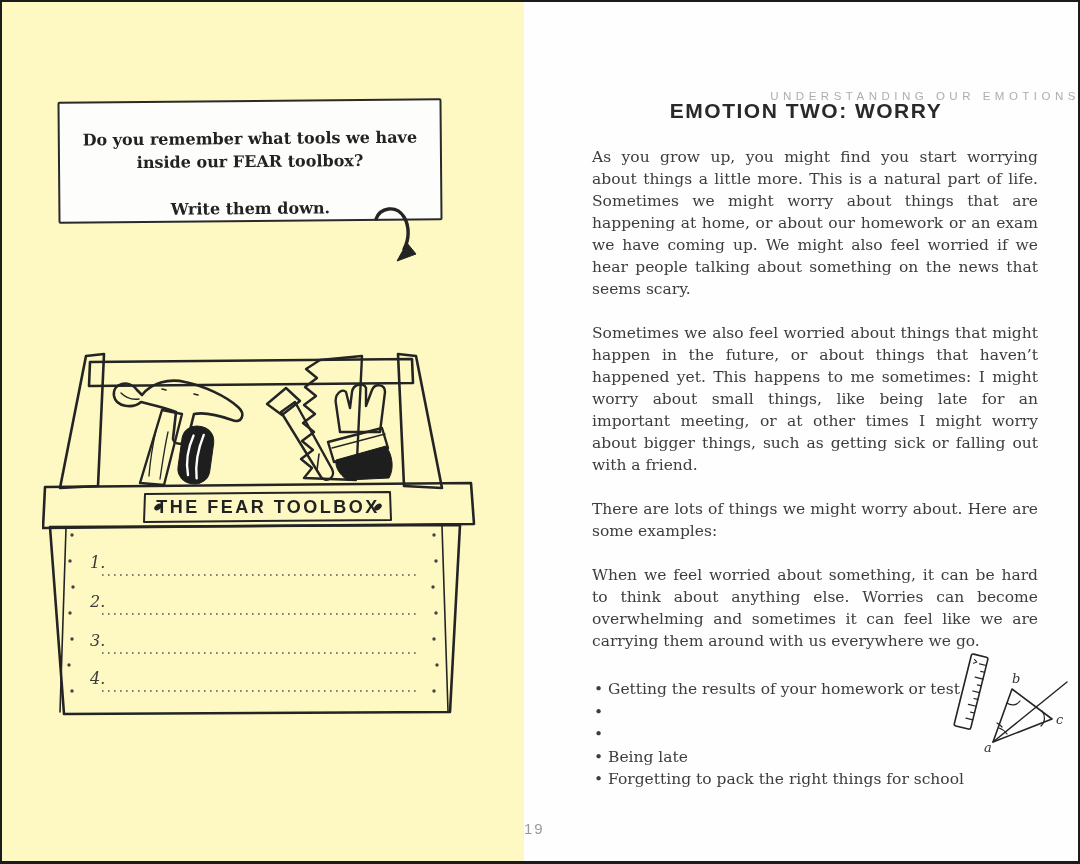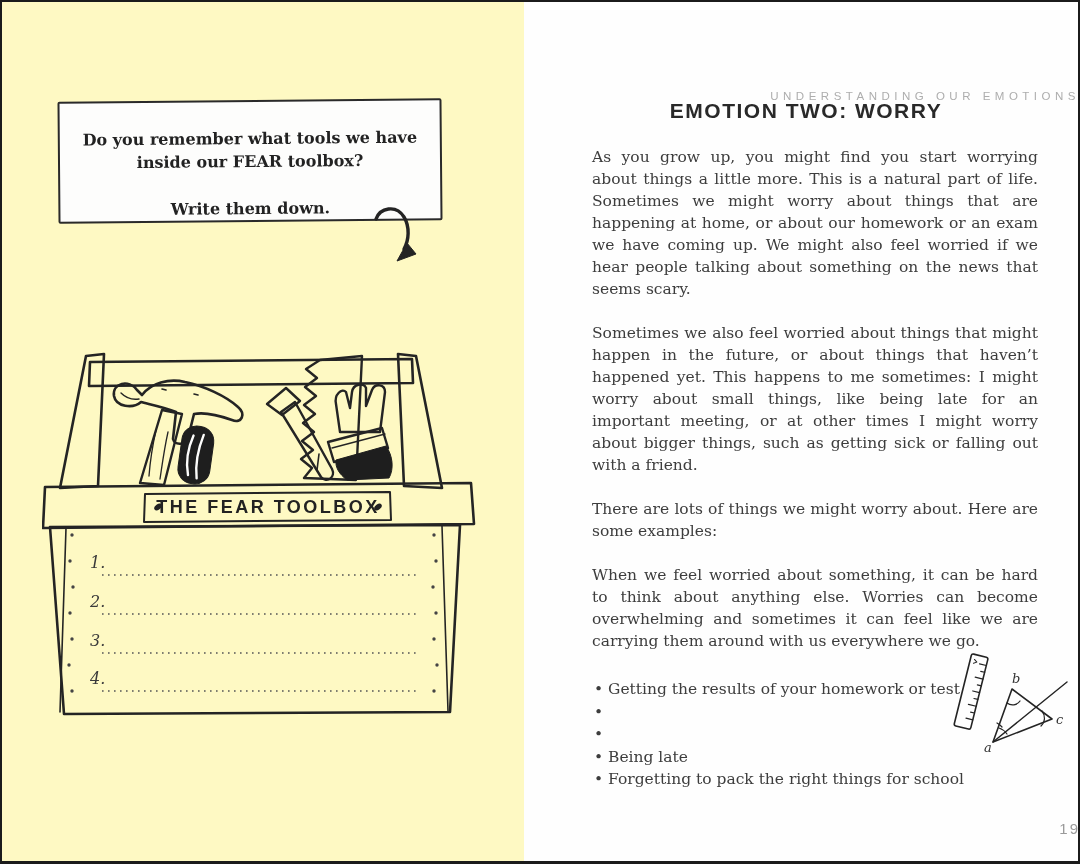--- a/index.html
+++ b/index.html
@@ -49,21 +49,21 @@
     position:absolute;left:60px;top:146px;width:454px;
     font-size:15.5px;line-height:22px;text-align:justify;
   }
   .content p{margin:0 0 22px 8px;}
   .bullet-list{margin-top:26px;padding-left:10px;text-align:left;}
   .bullet-row{display:flex;line-height:22.5px;}
   .bullet-marker{width:14px;flex:0 0 14px;}
   .doodle-svg{position:absolute;left:425px;top:645px;pointer-events:none;}
   .doodle-label{font-family:"DejaVu Serif",serif;font-style:italic;font-size:13px;fill:#333;}
   .page-number{
-    position:absolute;left:0;top:820px;width:100%;text-align:right;
+    position:absolute;left:0;top:820px;width:100%;text-align:left;
     font-family:"Liberation Sans",sans-serif;font-size:15px;letter-spacing:2px;color:#9a9a9a;
   }
   .ink{stroke:#242424;fill:none;stroke-linecap:round;stroke-linejoin:round;}
 </style>
 </head>
 <body>
 
 <div class="book">
 
   <div class="page-left">

